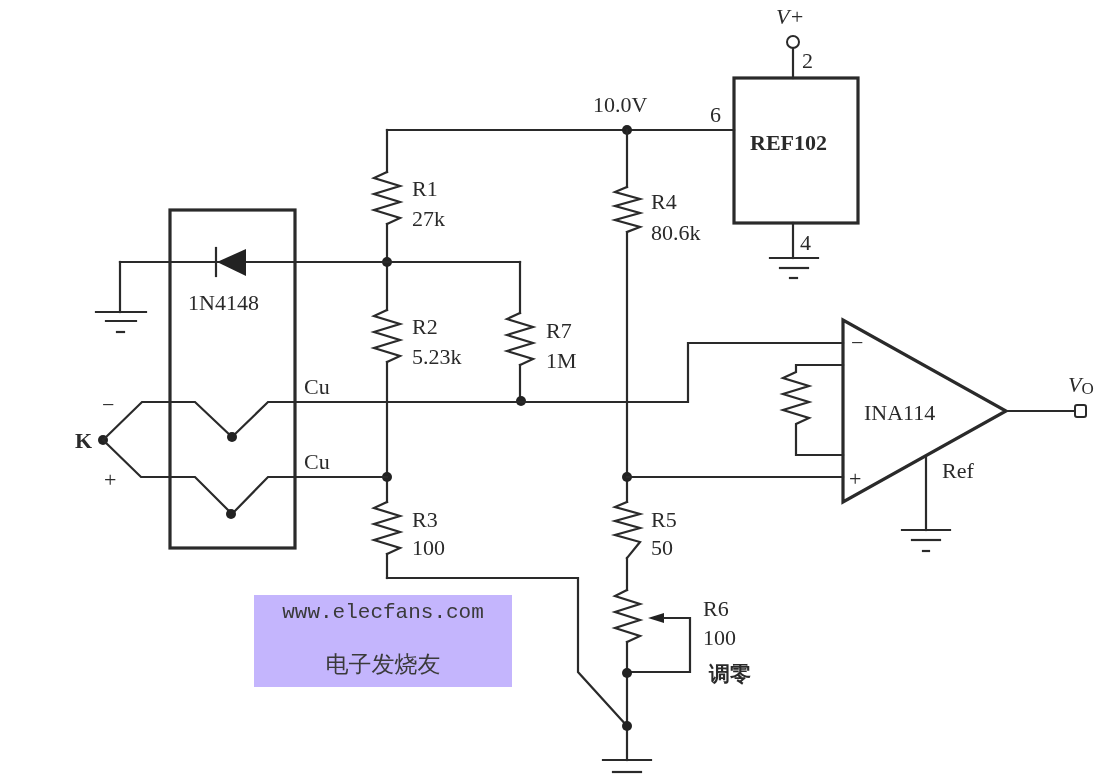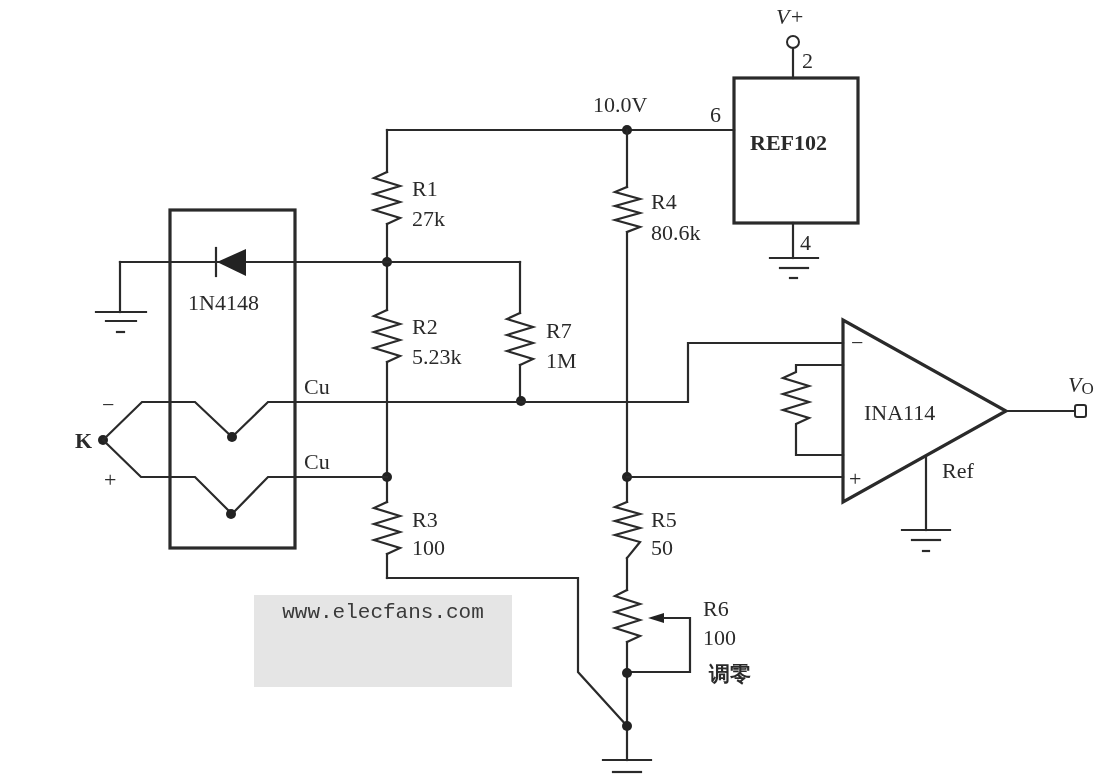--- a/index.html
+++ b/index.html
@@ -4,21 +4,21 @@
 <style>
   html, body { margin:0; padding:0; background:#ffffff; }
   body { width:1104px; height:780px; overflow:hidden; position:relative; }
   #schem { position:absolute; left:0; top:0; }
   .w { stroke:#2a2a2a; stroke-width:2.2; fill:none; stroke-linecap:square; stroke-linejoin:miter; }
   .thick { stroke:#2a2a2a; stroke-width:3.2; fill:none; }
   .dot { fill:#222; }
   .lbl { font-family:"Liberation Serif", serif; fill:#2a2a2a; font-size:22px; }
   .lblb { font-family:"Liberation Serif", serif; fill:#2a2a2a; font-size:22px; font-weight:bold; }
   .lbli { font-family:"Liberation Serif", serif; fill:#2a2a2a; font-size:22px; font-style:italic; }
-  .wm { position:absolute; left:254px; top:595px; width:258px; height:92px; background:#e5e5e5; }
+  .wm { position:absolute; left:254px; top:595px; width:258px; height:92px; background:#c4b5fd; }
   .wm-url { position:absolute; left:0; top:6px; width:258px; text-align:center; font-family:"Liberation Mono", monospace; font-size:21px; color:#3a3a3a; }
   .wm-cn { position:absolute; left:0; top:54px; width:258px; text-align:center; font-family:"DejaVu Sans", sans-serif; font-size:23px; color:#3a3a3a; }
 </style>
 </head>
 <body>
 
 <svg id="schem" width="1104" height="780" viewBox="0 0 1104 780">
 
   <rect x="734" y="78" width="124" height="145" class="thick"></rect>
   <text x="750" y="150" class="lblb">REF102</text>
@@ -136,13 +136,14 @@
     <line x1="923" y1="551" x2="929" y2="551" class="w"></line>
   </g>
 
   <line x1="1006" y1="411" x2="1075" y2="411" class="w"></line>
   <rect x="1075" y="405" width="11" height="12" rx="2" fill="#fff" stroke="#2a2a2a" stroke-width="2"></rect>
   <text x="1068" y="392" class="lbli"><tspan>V</tspan><tspan dy="2" font-size="17" font-style="normal">O</tspan></text>
 </svg>
 
 <div class="wm">
   <div class="wm-url">www.elecfans.com</div>
+  <div class="wm-cn">电子发烧友</div>
 </div>
 
 </body></html>

